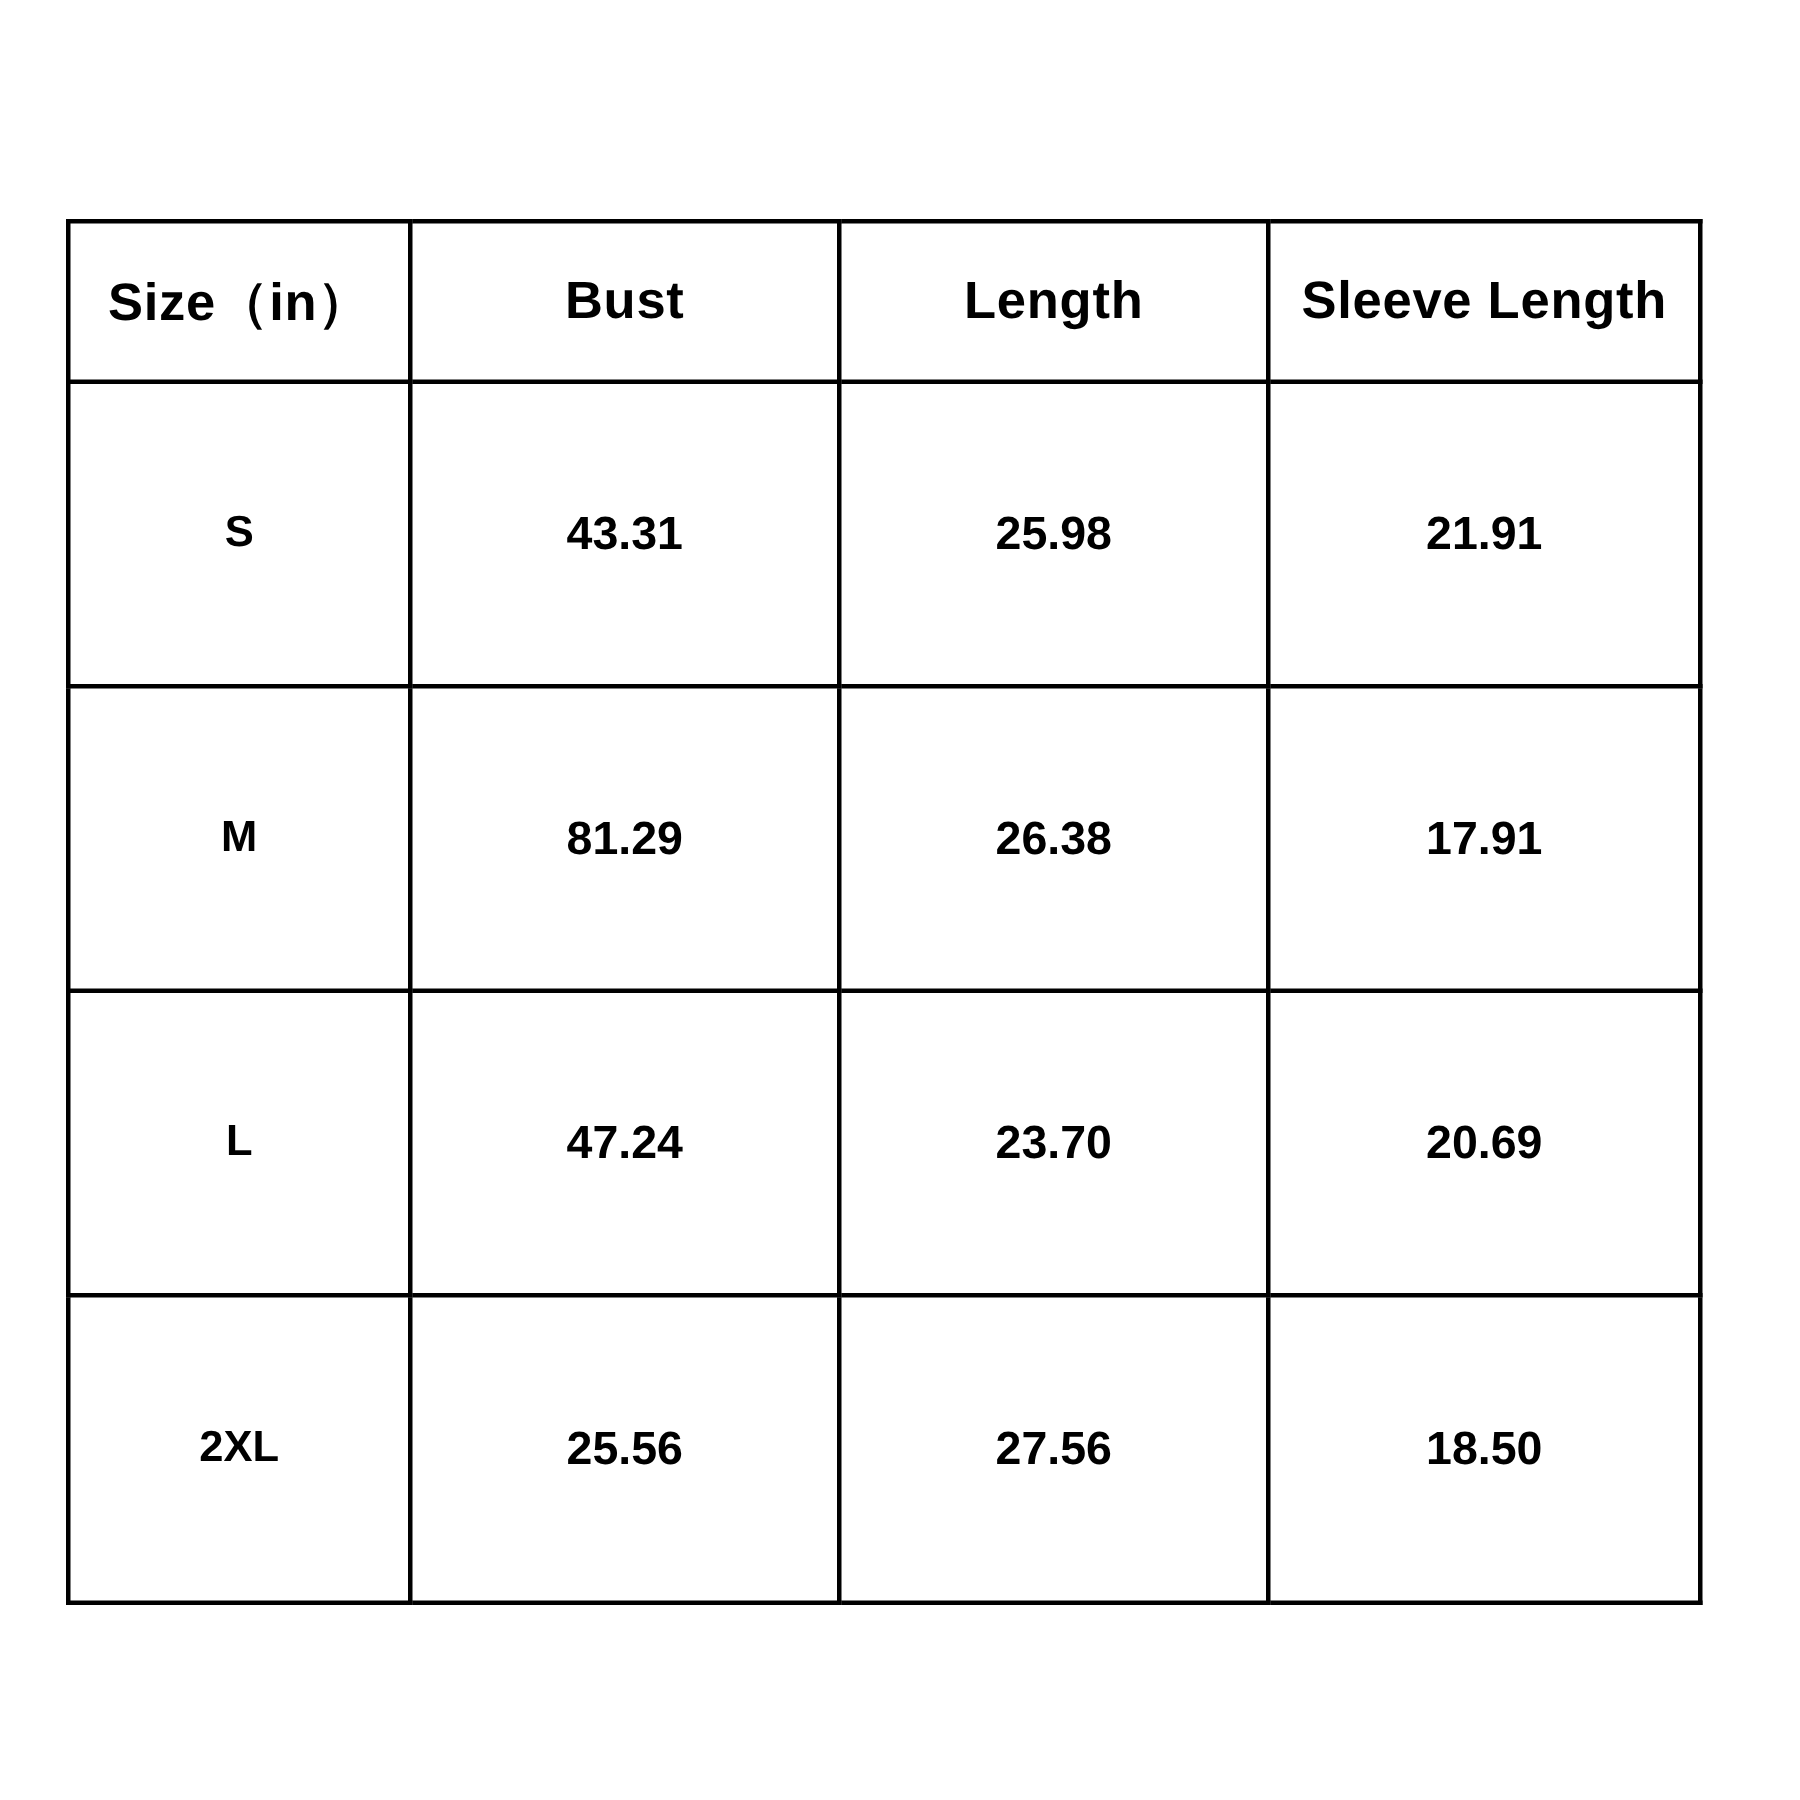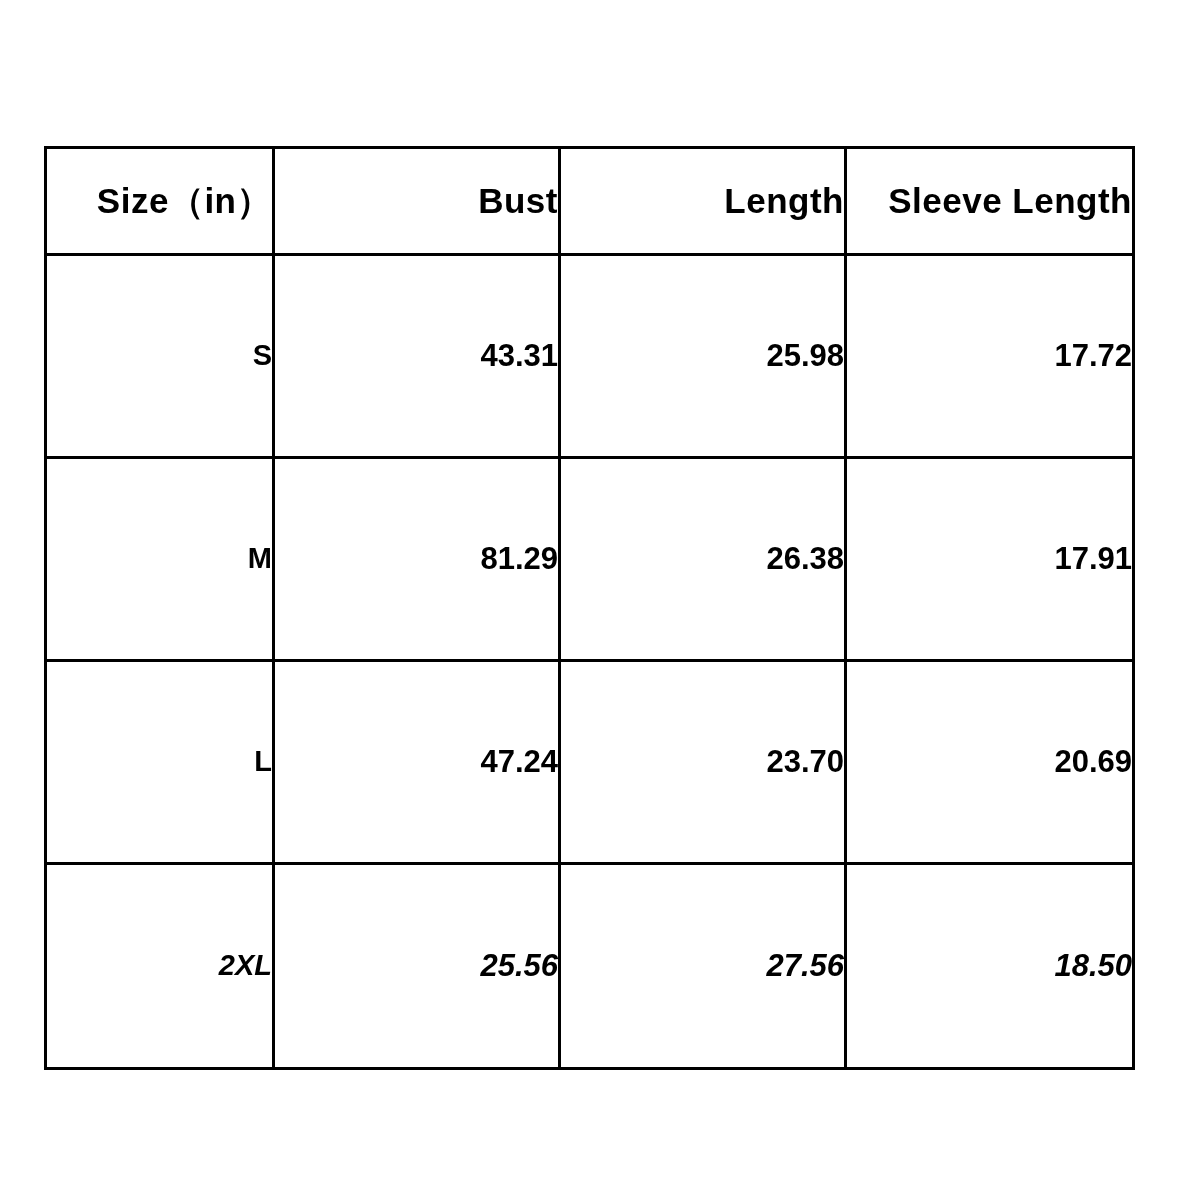--- a/index.html
+++ b/index.html
@@ -24,21 +24,21 @@
   }
   table.size-table {
     width: 100%;
     height: 100%;
     border-collapse: collapse;
     table-layout: fixed;
   }
   table.size-table td,
   table.size-table th {
     border: 3px solid #000000;
-    text-align: right;
+    text-align: center;
     vertical-align: middle;
     padding: 0;
     font-weight: bold;
     color: #000000;
   }
   
   col.c0 { width: 228px; }
   col.c1 { width: 286px; }
   col.c2 { width: 286px; }
   col.c3 { width: 288px; }
@@ -50,21 +50,20 @@
   }
   tbody td {
     height: 164px;
     font-size: 31px;
   }
   tbody td.size-cell {
     font-size: 29px;
   }
   tbody tr:last-child td {
     height: 166px;
-    font-style: italic;
   }
 </style>
 </head>
 <body>
 
 <div class="sheet">
   <table class="size-table">
     <colgroup>
       <col class="c0">
       <col class="c1">
@@ -77,21 +76,21 @@
         <th>Bust</th>
         <th>Length</th>
         <th>Sleeve Length</th>
       </tr>
     </thead>
     <tbody>
       <tr>
         <td class="size-cell">S</td>
         <td>43.31</td>
         <td>25.98</td>
-        <td>17.72</td>
+        <td>21.91</td>
       </tr>
       <tr>
         <td class="size-cell">M</td>
         <td>81.29</td>
         <td>26.38</td>
         <td>17.91</td>
       </tr>
       <tr>
         <td class="size-cell">L</td>
         <td>47.24</td>

